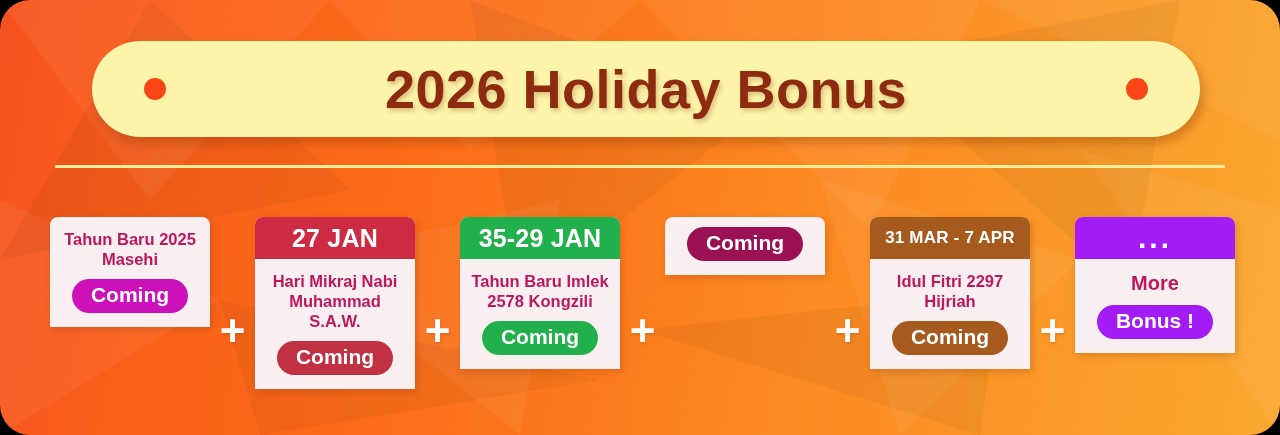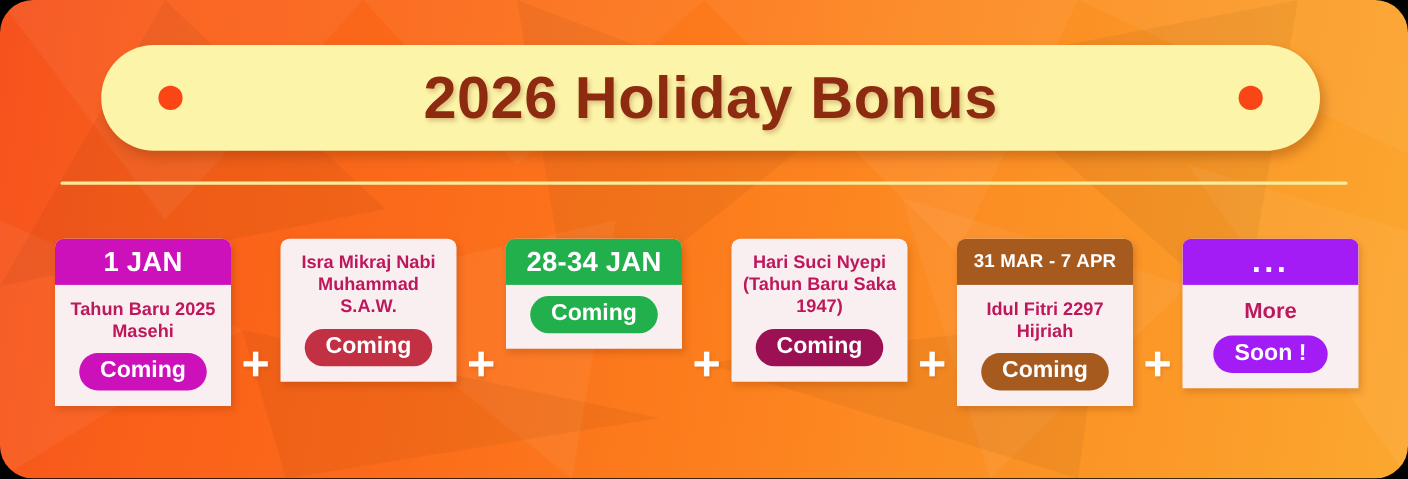--- a/index.html
+++ b/index.html
@@ -175,55 +175,55 @@
     <span class="banner-dot left"></span>
     <span id="banner-title">2026 Holiday Bonus</span>
     <span class="banner-dot right"></span>
   </div>
 
   <div id="divider"></div>
 
   <div id="row">
 
     <div class="card">
-      <div class="card-head" style="background:#CC11BB">1 JAN</div>
       <div class="card-body">
         <div class="card-body-text">Tahun Baru 2025 Masehi</div>
       </div>
       <div class="badge-wrap">
         <span class="badge" style="background:#CC11BB">Coming</span>
       </div>
     </div>
 
     <div class="plus">+</div>
 
     <div class="card">
-      <div class="card-body">
-        <div class="card-body-text">Isra Mikraj Nabi Muhammad S.A.W.</div>
+      <div class="card-head" style="background:#CC2B43">27 JAN</div>
+      <div class="card-body">
+        <div class="card-body-text">Hari Mikraj Nabi Muhammad S.A.W.</div>
       </div>
       <div class="badge-wrap">
         <span class="badge" style="background:#C23044">Coming</span>
       </div>
     </div>
 
     <div class="plus">+</div>
 
     <div class="card">
-      <div class="card-head" style="background:#22B04C">28-34 JAN</div>
+      <div class="card-head" style="background:#22B04C">35-29 JAN</div>
+      <div class="card-body">
+        <div class="card-body-text">Tahun Baru Imlek 2578 Kongzili</div>
+      </div>
       <div class="badge-wrap">
         <span class="badge" style="background:#22B04C">Coming</span>
       </div>
     </div>
 
     <div class="plus">+</div>
 
     <div class="card">
-      <div class="card-body">
-        <div class="card-body-text">Hari Suci Nyepi (Tahun Baru Saka 1947)</div>
-      </div>
       <div class="badge-wrap">
         <span class="badge" style="background:#9C1153">Coming</span>
       </div>
     </div>
 
     <div class="plus">+</div>
 
     <div class="card">
       <div class="card-head tight" style="background:#A65A1E">31 MAR - 7 APR</div>
       <div class="card-body">
@@ -235,18 +235,18 @@
     </div>
 
     <div class="plus">+</div>
 
     <div class="card">
       <div class="card-head dots" style="background:#A31BF5">...</div>
       <div class="card-body">
         <div class="card-body-text big">More</div>
       </div>
       <div class="badge-wrap">
-        <span class="badge" style="background:#A31BF5">Soon !</span>
+        <span class="badge" style="background:#A31BF5">Bonus !</span>
       </div>
     </div>
 
   </div>
 </div>
 
 </body></html>

